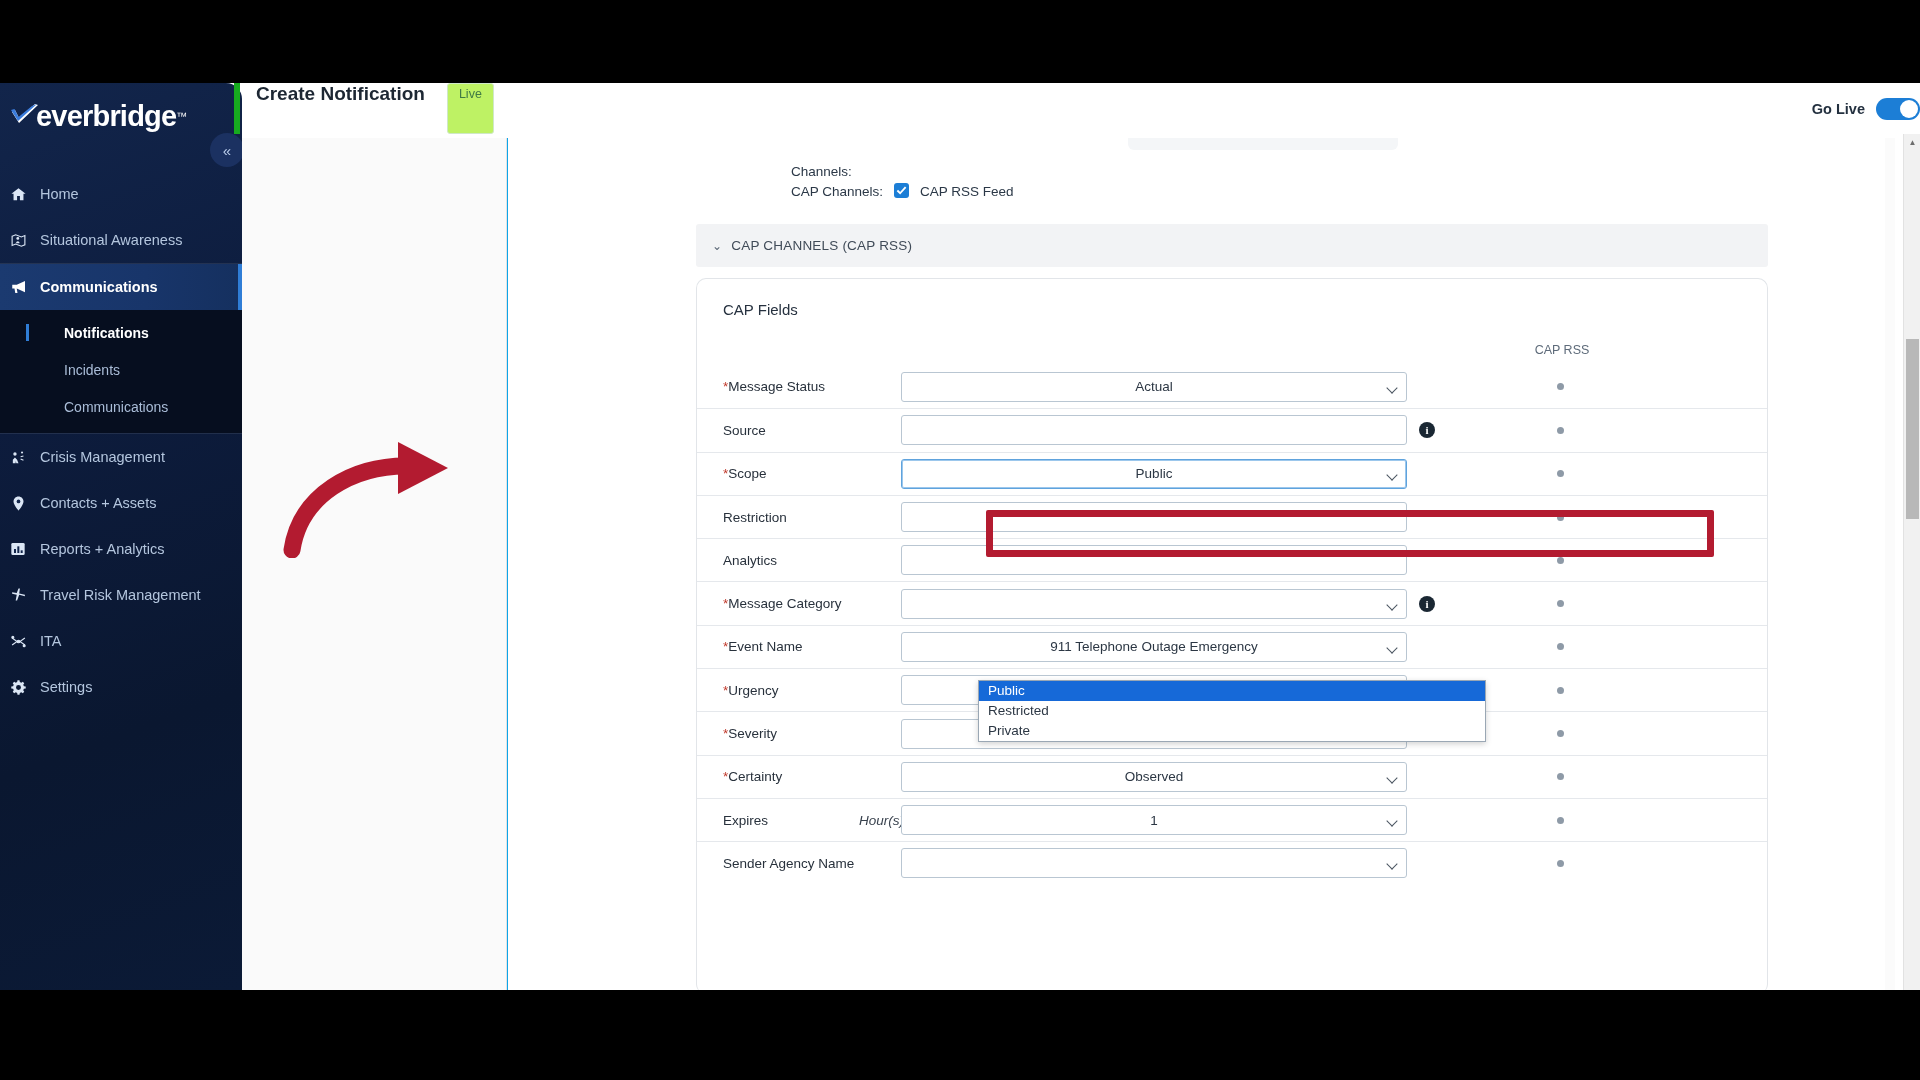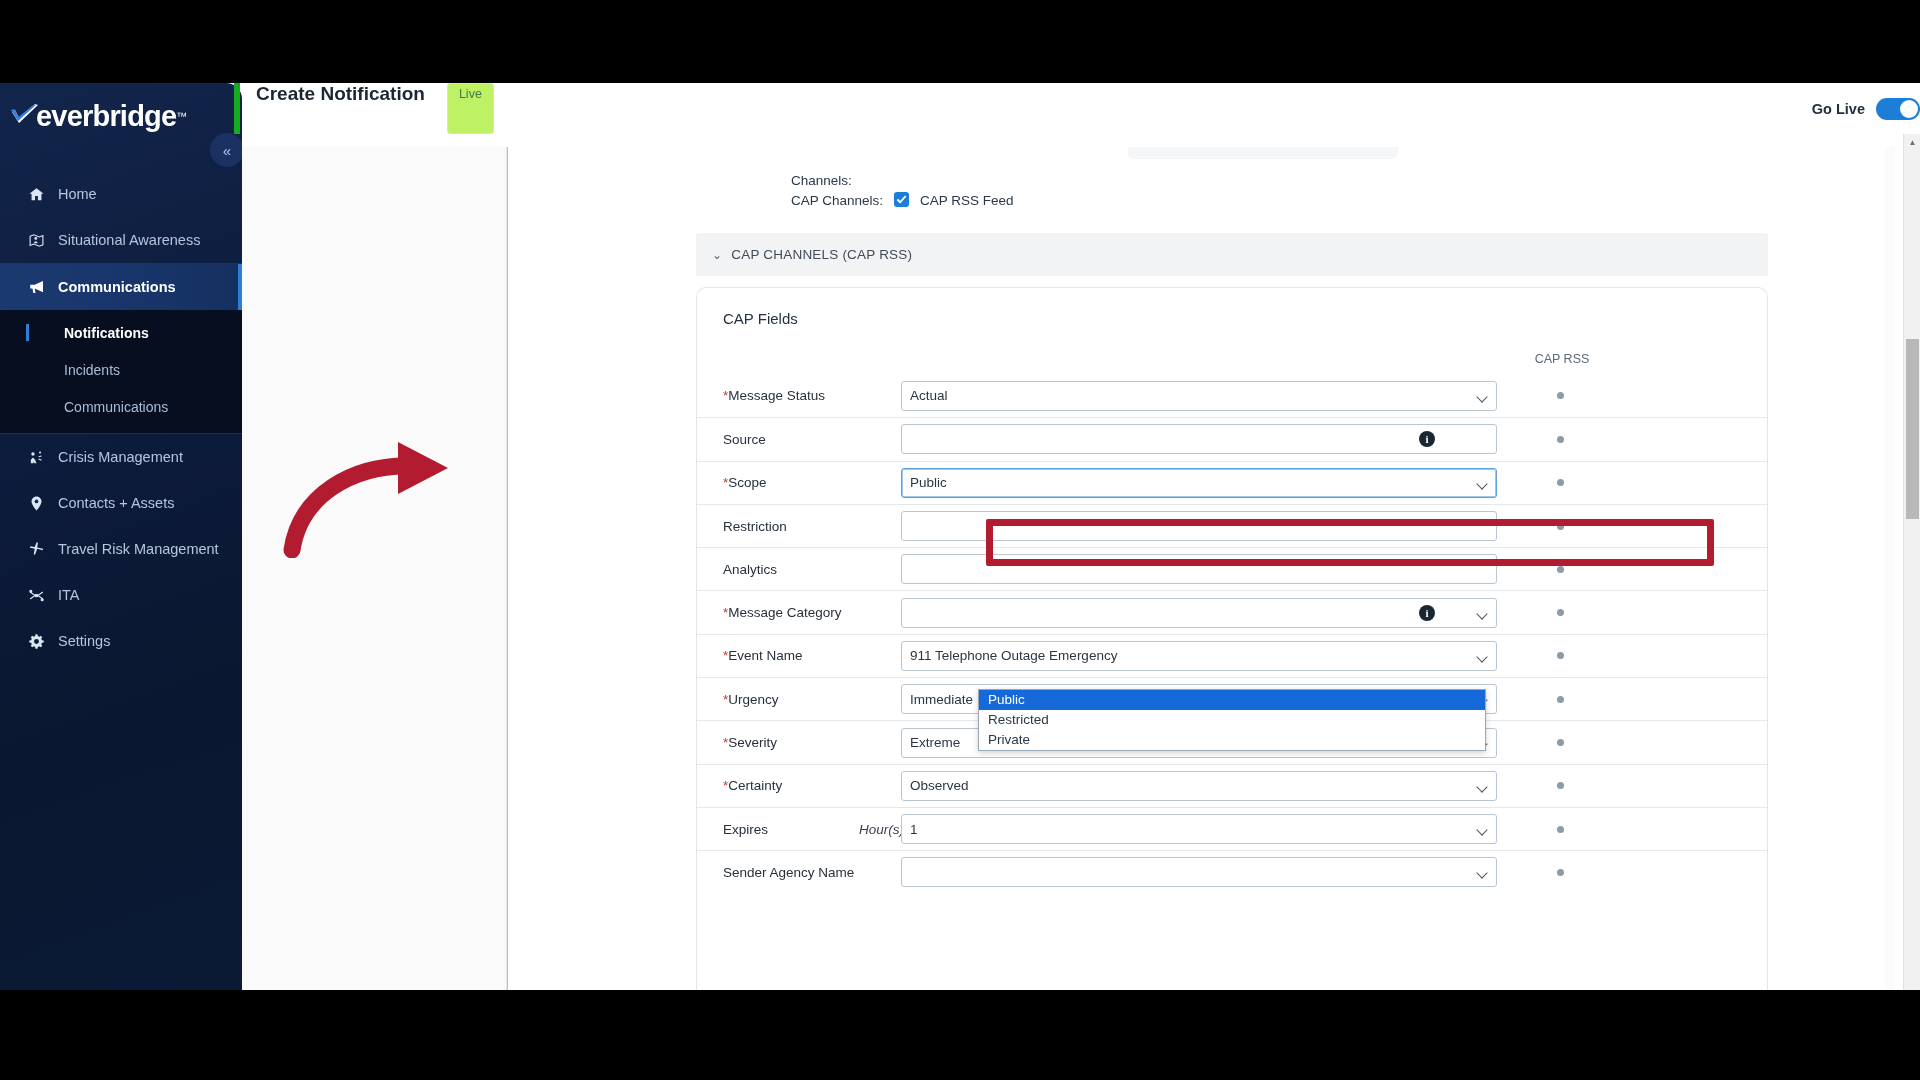--- a/index.html
+++ b/index.html
@@ -43,21 +43,21 @@
     position: absolute; right: -2px; top: 50px;
     width: 34px; height: 34px; border-radius: 17px;
     background: #1b3161; color: #b9ccea;
     display: flex; align-items: center; justify-content: center;
     font-size: 15px; z-index: 5; cursor: pointer;
   }
 
   .nav { margin-top: 22px; }
   .nav-item {
     display: flex; align-items: center;
-    height: 46px; padding-left: 28px;
+    height: 46px; padding-left: 10px;
     font-size: 14.5px; color: #b4c6de; cursor: pointer;
     position: relative;
   }
   .nav-item .ico {
     width: 26px; display: flex; align-items: center; justify-content: flex-start;
     color: #dbe6f5; flex: none;
   }
   .nav-item .lbl { margin-left: 4px; }
   .nav-item.active {
     background: linear-gradient(90deg,#1b3a70 0%,#18356a 60%,#15305f 100%);
@@ -110,22 +110,22 @@
     position:absolute; right:2px; top:2px; width:18px; height:18px;
     border-radius:9px; background:#fff;
   }
 
   
   .content {
     position:absolute; left:242px; top:51px;
     width:1678px; height:856px; background:#ffffff; overflow:hidden;
   }
   .scroll-pane {
-    position:absolute; left:0; top:13px; width:1654px; height:856px;
-    background:#fca5a5;
+    position:absolute; left:0; top:4px; width:1654px; height:856px;
+    background:#0ea5e9;
   }
   .left-gutter {
     position:absolute; left:0; top:0; width:265px; height:856px;
     background:#fafafa; border-right:1px solid #e3e3e3;
   }
   .form-region {
     position:absolute; left:266px; top:0; width:1388px; height:856px;
     background:#ffffff;
   }
   .chan-line1 {
@@ -181,24 +181,24 @@
   .row .rlabel {
     position:absolute; left:26px; font-size:13.5px; color:#28313c;
     white-space:nowrap;
   }
   .row .rlabel .req { color:#c0392b; }
   .row .unit {
     position:absolute; left:162px; font-size:13.5px; color:#3a4插;
     font-style:italic; color:#39424e;
   }
   .ctrl {
-    position:absolute; left:204px; width:596px; height:30px;
+    position:absolute; left:204px; width:506px; height:30px;
     border:1px solid #b9c6d2; border-radius:3px; background:#ffffff;
     display:flex; align-items:center; padding:0 8px;
-    font-size:13.5px; color:#2c3744;
+    font-size:13.5px; color:#2c3744;justify-content:center;
   }
   .ctrl.select::after {
     content:""; position:absolute; right:10px; top:11px;
     width:7px; height:7px; border-right:1.6px solid #4a5561;
     border-bottom:1.6px solid #4a5561; transform:rotate(45deg);
   }
   .ctrl.focused { border-color:#5fa3dd; box-shadow:0 0 0 1px #9cc7ec inset; }
   .info-i {
     position:absolute; left:722px; width:16px; height:16px; border-radius:8px;
     background:#1a2733; color:#fff; font-size:11px; font-weight:bold;
@@ -339,20 +339,31 @@
         <div class="nav-item">
           <span class="ico">
             <svg width="17" height="17" viewBox="0 0 24 24" fill="#dbe6f5">
               <path d="M12 2 C8 2 5 5 5 9 c0 5 7 13 7 13 s7-8 7-13 c0-4-3-7-7-7z"></path>
               <circle cx="12" cy="9" r="2.6" fill="#12254b"></circle>
             </svg>
           </span>
           <span class="lbl">Contacts + Assets</span>
         </div>
 
+        <div class="nav-item">
+          <span class="ico">
+            <svg width="16" height="16" viewBox="0 0 24 24">
+              <rect x="2" y="3" width="20" height="18" rx="2" fill="#dbe6f5"></rect>
+              <rect x="6" y="12" width="3" height="6" fill="#12254b"></rect>
+              <rect x="11" y="8" width="3" height="10" fill="#12254b"></rect>
+              <rect x="16" y="14" width="3" height="4" fill="#12254b"></rect>
+            </svg>
+          </span>
+          <span class="lbl">Reports + Analytics</span>
+        </div>
 
         <div class="nav-item">
           <span class="ico">
             <svg width="17" height="17" viewBox="0 0 24 24" fill="#dbe6f5">
               <path d="M21 13 l-8-2 l-3 8 h-2 l1.5-8 L3 9.5 V7.5 l6.5 1 L12 2 h2 l-1 7 l8 2z"></path>
             </svg>
           </span>
           <span class="lbl">Travel Risk Management</span>
         </div>
 

